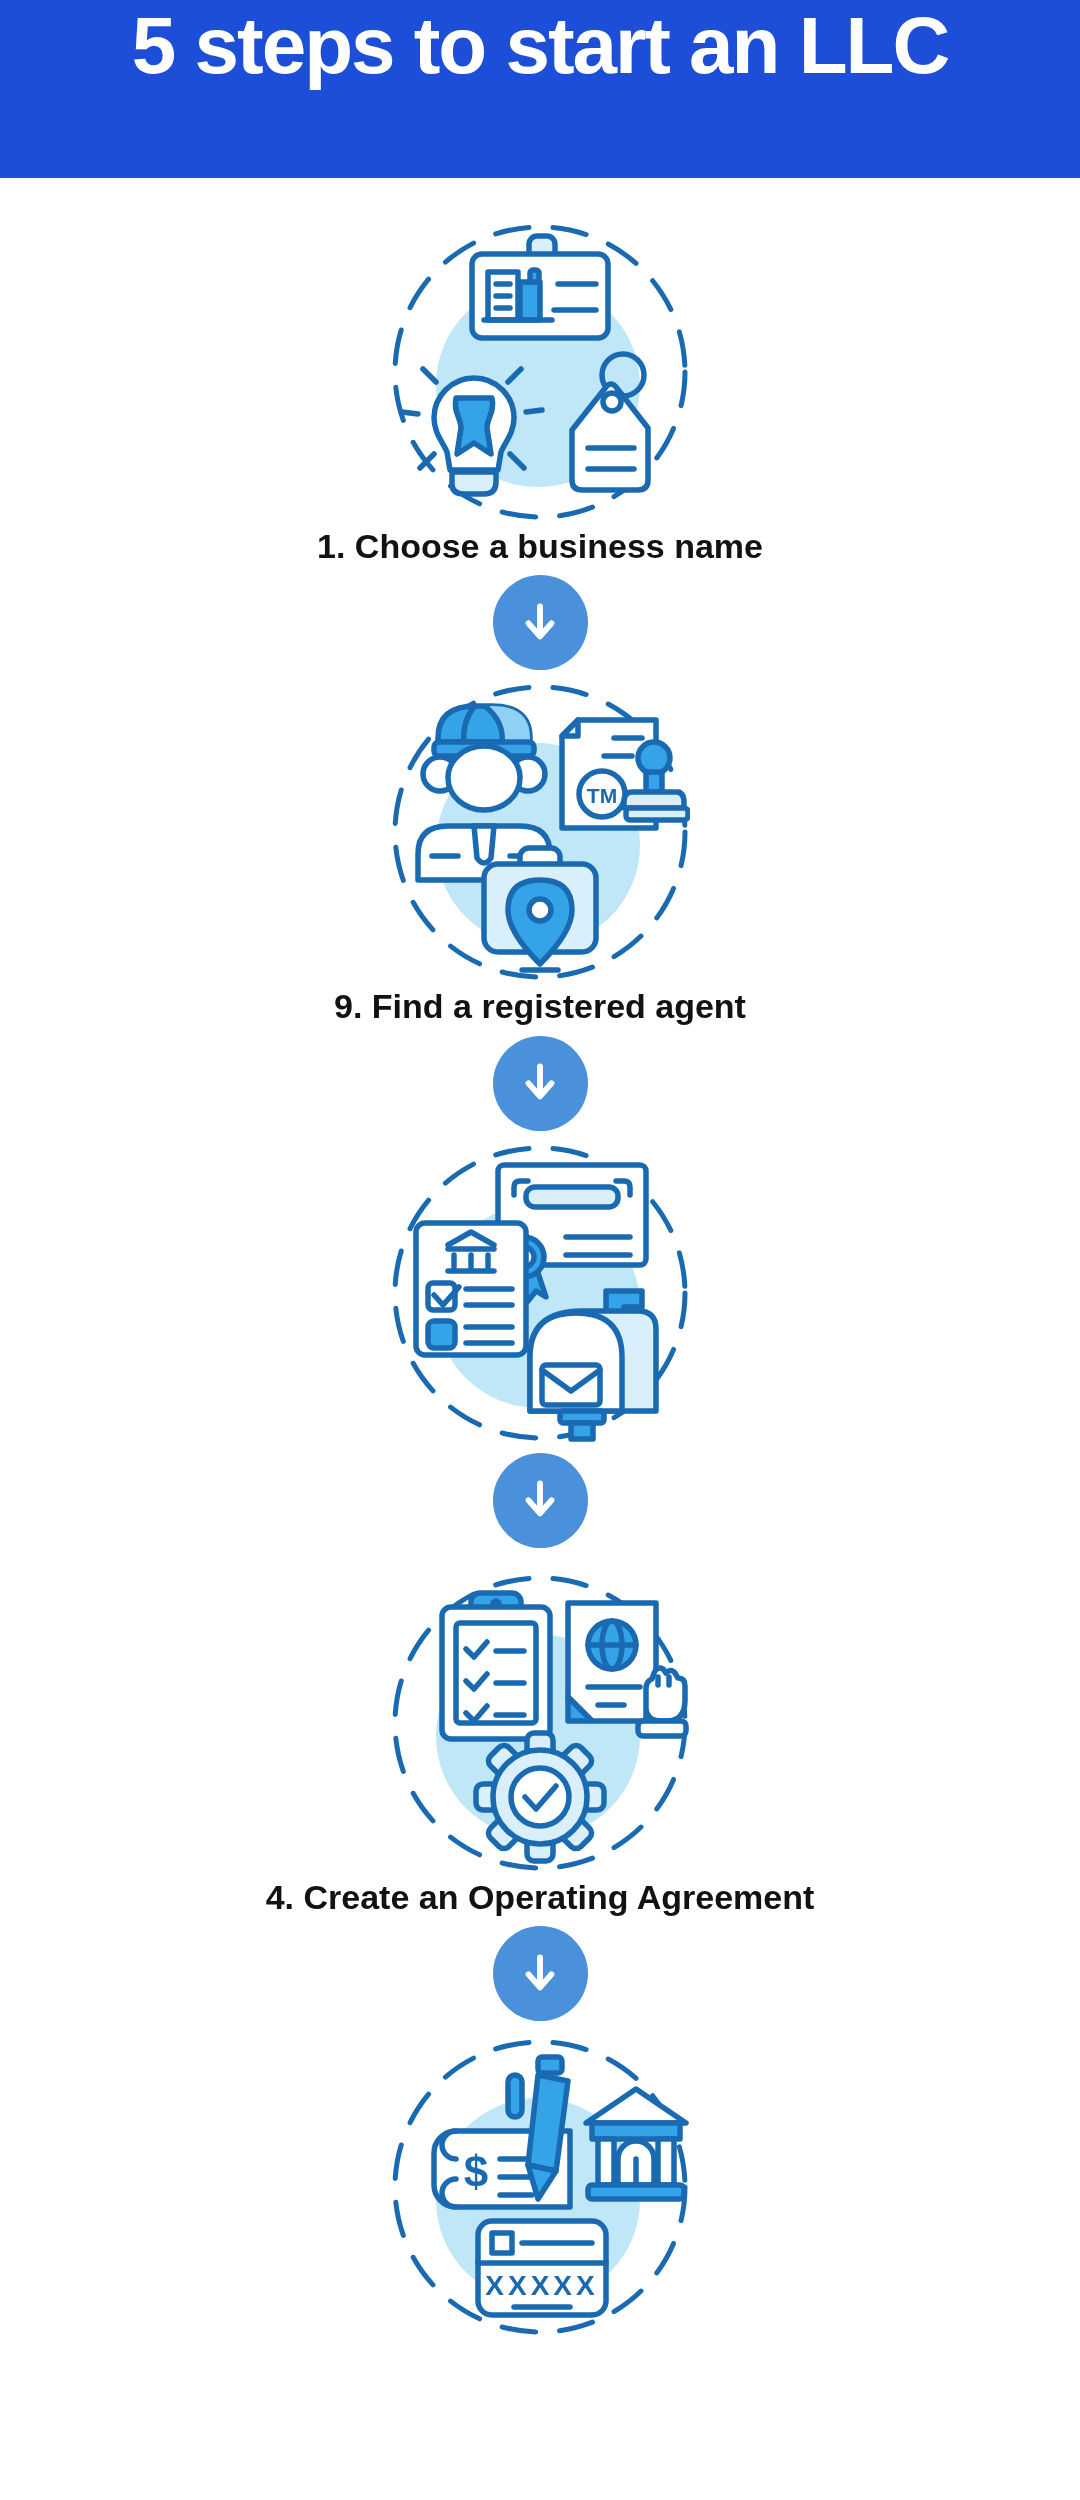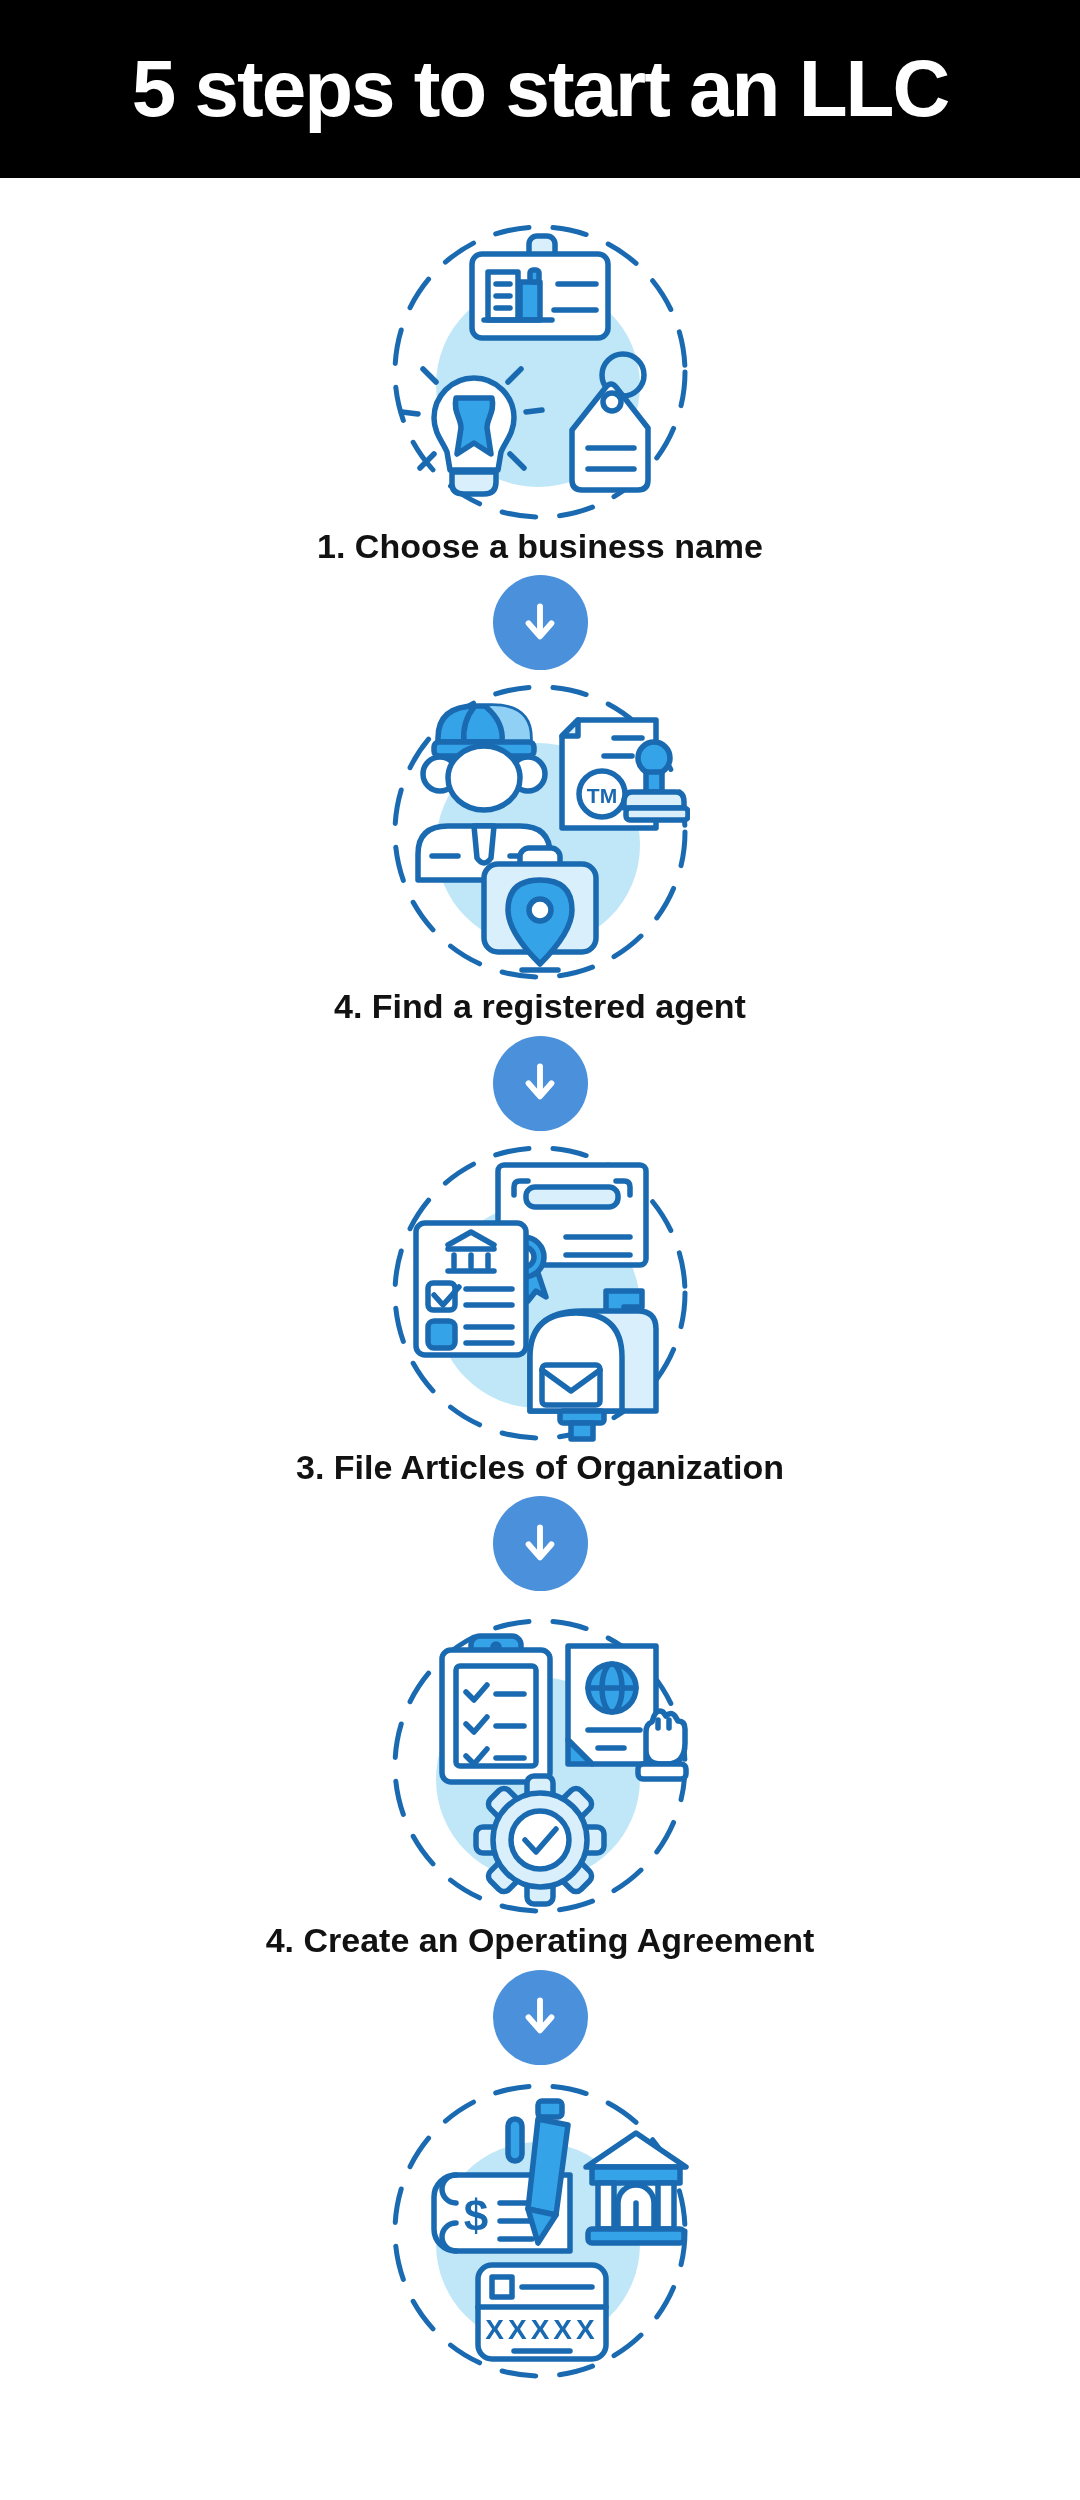--- a/index.html
+++ b/index.html
@@ -1,18 +1,18 @@
 <!DOCTYPE html>
 <html><head>
 <meta charset="utf-8">
 <style>
   html,body{margin:0;padding:0;background:#ffffff;}
   body{width:1080px;font-family:"Liberation Sans",sans-serif;}
   .page{width:1080px;height:2500px;overflow:hidden;display:flex;flex-direction:column;align-items:center;background:#ffffff;}
-  .banner{width:100%;height:178px;background:#000000;display:flex;align-items:center;justify-content:center;flex:0 0 auto;}
+  .banner{width:100%;height:178px;background:#1d4ed8;display:flex;justify-content:center;flex:0 0 auto;}
   .banner h1{margin:0;color:#ffffff;font-size:80px;font-weight:700;letter-spacing:-2px;white-space:nowrap;}
   .step{display:flex;flex-direction:column;align-items:center;}
   .icon{width:300px;height:300px;}
   .icon svg{width:300px;height:300px;display:block;}
   .label{font-size:34px;font-weight:700;color:#121212;margin-top:6px;line-height:1.1;white-space:nowrap;}
   .arrow{width:95px;height:95px;border-radius:50%;background:#4a90da;margin-top:10px;display:flex;align-items:center;justify-content:center;flex:0 0 auto;}
   .arrow svg{width:62px;height:62px;display:block;}
   #s1 .icon{margin-top:44px;}
   #s2 .icon,#s3 .icon{margin-top:12px;text-align:center;}
   #s4 .icon{margin-top:25px;}
@@ -119,21 +119,21 @@
         </g>
         <g>
           <rect class="fw" x="130" y="166" width="40" height="24" rx="9"></rect>
           <rect class="fl" x="94" y="182" width="112" height="88" rx="14"></rect>
           <path class="fm" d="M150 198 q-32 0 -32 30 q0 22 32 54 q32 -32 32 -54 q0 -30 -32 -30 z"></path>
           <circle class="fw" cx="150" cy="228" r="11"></circle>
           <line class="st" x1="132" y1="288" x2="168" y2="288"></line>
         </g>
       </svg>
     </div>
-    <div class="label">4. Find a registered agent</div>
+    <div class="label">9. Find a registered agent</div>
   </section>
 
   <div class="arrow">
     <svg viewBox="0 0 95 95">
       <line x1="47.5" y1="22" x2="47.5" y2="60" stroke="#ffffff" stroke-width="9" stroke-linecap="round"></line>
       <path d="M30 48 L47.5 68 L65 48" fill="none" stroke="#ffffff" stroke-width="9" stroke-linecap="round" stroke-linejoin="round"></path>
     </svg>
   </div>
 
   <section class="step" id="s3">
@@ -173,21 +173,20 @@
           <path class="fm" d="M216 148 h36 v16 h-18 v46 h-18 z"></path>
           <path class="fl" d="M140 268 V214 Q140 168 192 168 H248 Q266 168 266 186 V268 Z"></path>
           <path class="fw" d="M140 268 V214 Q140 170 186 170 Q232 170 232 214 V268 Z"></path>
           <rect class="fw" x="152" y="222" width="58" height="40" rx="4"></rect>
           <path class="st" d="M152 227 l29 21 29 -21"></path>
           <rect class="fm" x="170" y="268" width="44" height="12" rx="3"></rect>
           <rect class="fm" x="181" y="280" width="22" height="16"></rect>
         </g>
       </svg>
     </div>
-    <div class="label">3. File Articles of Organization</div>
   </section>
 
   <div class="arrow">
     <svg viewBox="0 0 95 95">
       <line x1="47.5" y1="22" x2="47.5" y2="60" stroke="#ffffff" stroke-width="9" stroke-linecap="round"></line>
       <path d="M30 48 L47.5 68 L65 48" fill="none" stroke="#ffffff" stroke-width="9" stroke-linecap="round" stroke-linejoin="round"></path>
     </svg>
   </div>
 
   <section class="step" id="s4">

